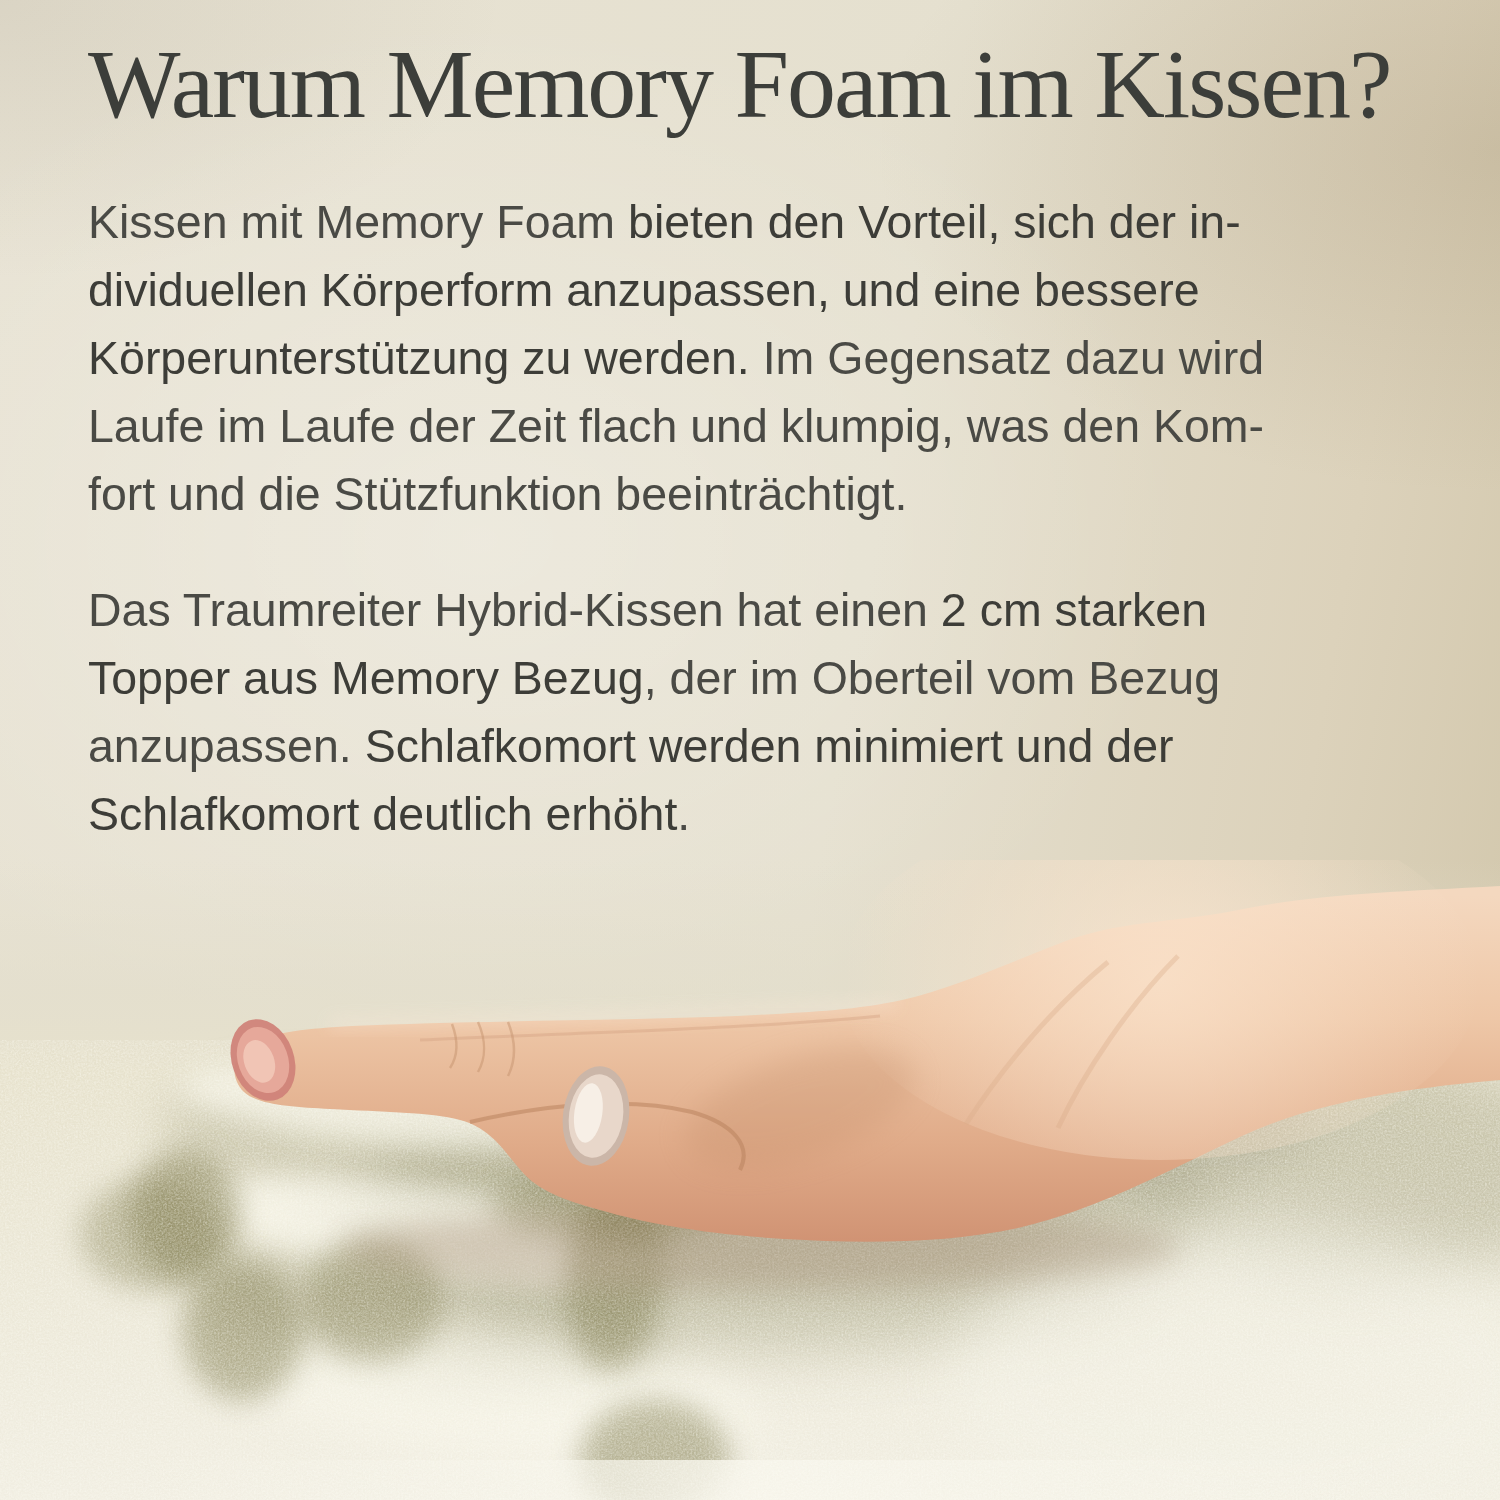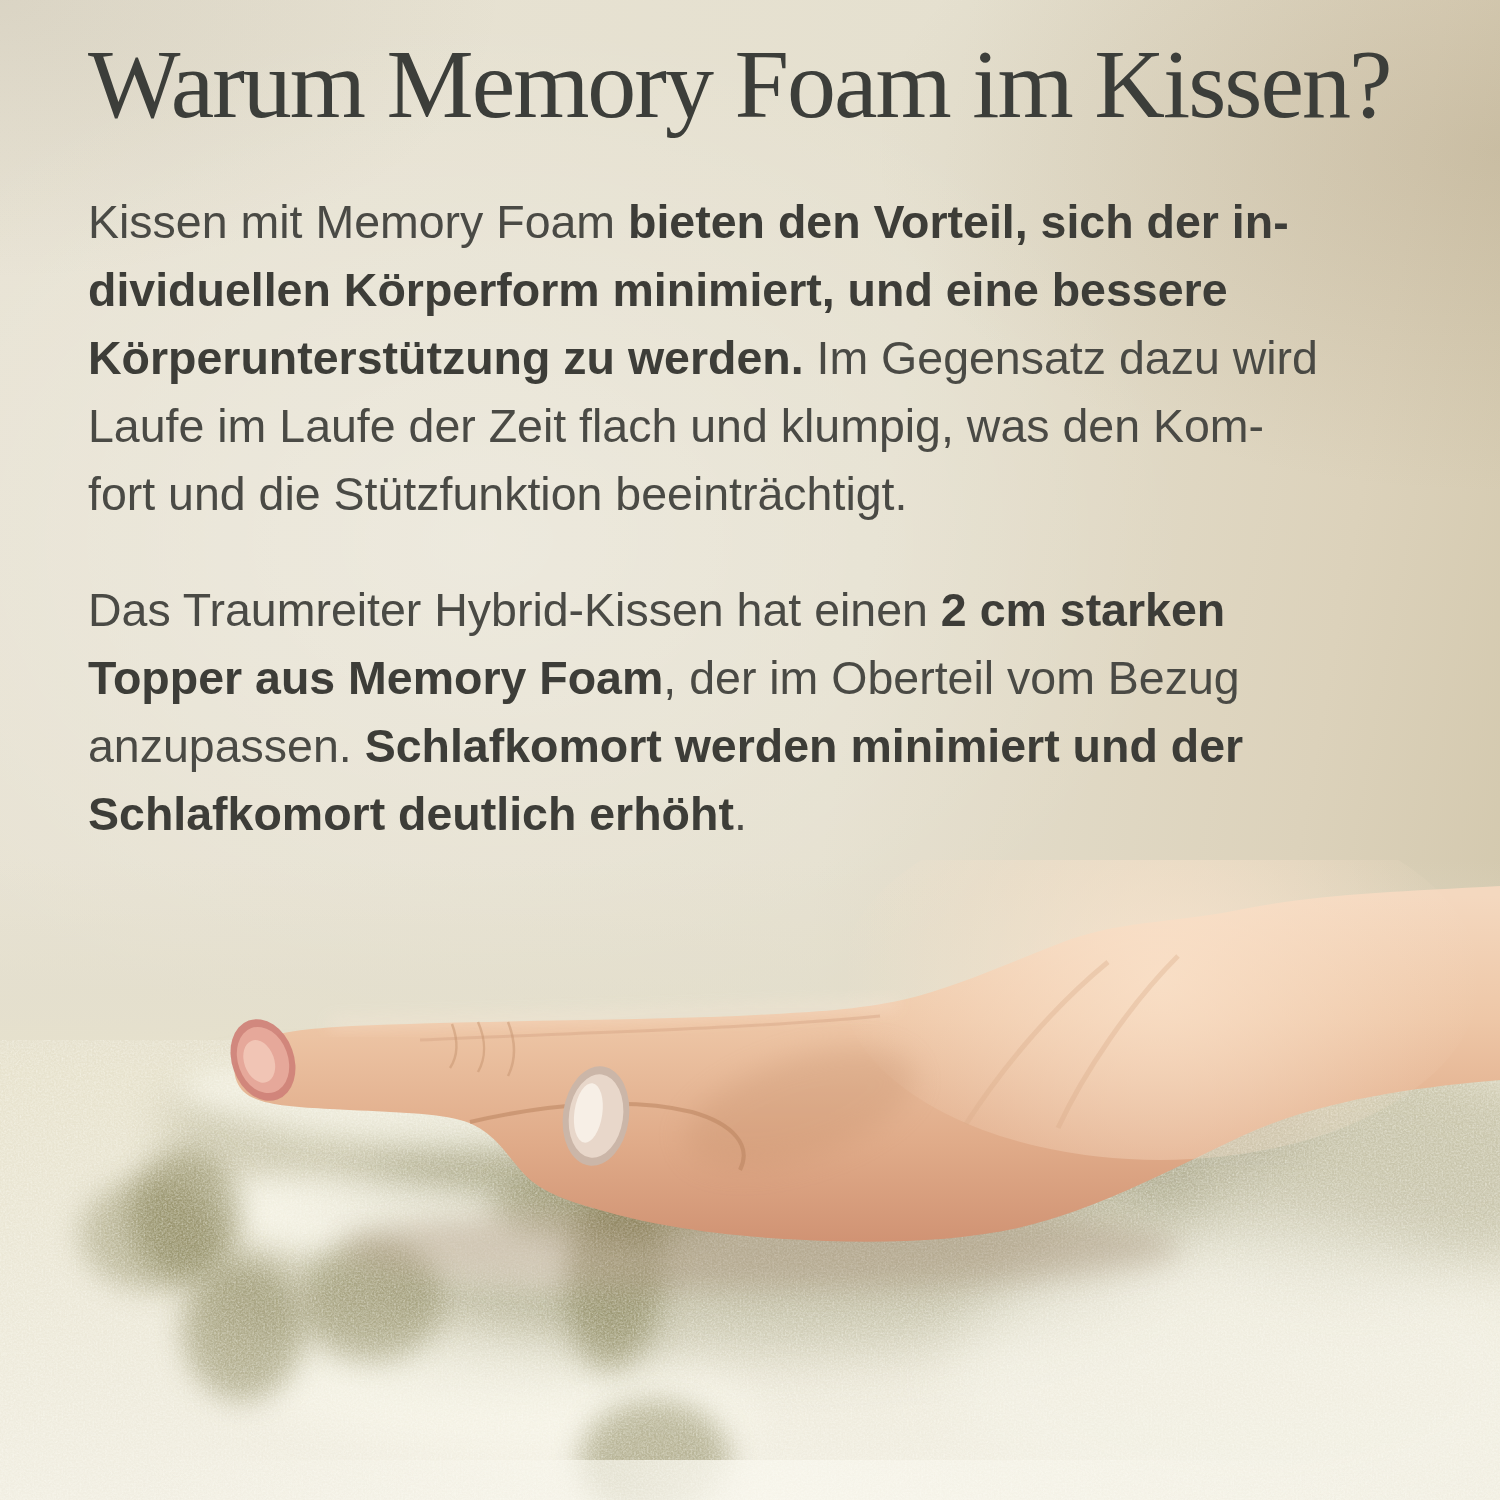--- a/index.html
+++ b/index.html
@@ -15,41 +15,41 @@
   .content{position:absolute;left:88px;top:32px;width:1360px;}
   .headline{
     font-family:"Liberation Serif",serif;font-weight:400;
     font-size:98px;line-height:1.08;letter-spacing:-2px;
     color:#3c3e3a;margin:0 0 50px 0;
   }
   .paragraph{font-size:46.5px;color:#4a4a45;}
   .paragraph + .paragraph{margin-top:48px;}
   .text-line{white-space:pre;line-height:68px;height:68px;}
   .seg{font-weight:400;}
-  .seg.bold{font-weight:700;color:#3d3d38;}
+  .seg.bold{font-weight:400;color:#3d3d38;}
   .photo{position:absolute;left:0;top:860px;width:1500px;height:640px;}
   .photo svg{display:block;}
 </style>
 </head>
 <body>
 
 <div class="canvas">
 
   <div class="content">
     <h1 class="headline">Warum Memory Foam im Kissen?</h1>
     <div class="paragraph">
         <div class="text-line"><span class="seg">Kissen mit Memory Foam </span><span class="seg bold">bieten den Vorteil, sich der in-</span></div>
-        <div class="text-line"><span class="seg bold">dividuellen Körperform minimiert, und eine bessere</span></div>
+        <div class="text-line"><span class="seg bold">dividuellen Körperform anzupassen, und eine bessere</span></div>
         <div class="text-line"><span class="seg bold">Körperunterstützung zu werden.</span><span class="seg"> Im Gegensatz dazu wird</span></div>
         <div class="text-line"><span class="seg">Laufe im Laufe der Zeit flach und klumpig, was den Kom-</span></div>
         <div class="text-line"><span class="seg">fort und die Stützfunktion beeinträchtigt.</span></div>
       </div>
     <div class="paragraph">
         <div class="text-line"><span class="seg">Das Traumreiter Hybrid-Kissen hat einen </span><span class="seg bold">2 cm starken</span></div>
-        <div class="text-line"><span class="seg bold">Topper aus Memory Foam</span><span class="seg">, der im Oberteil vom Bezug</span></div>
+        <div class="text-line"><span class="seg bold">Topper aus Memory Bezug</span><span class="seg">, der im Oberteil vom Bezug</span></div>
         <div class="text-line"><span class="seg">anzupassen. </span><span class="seg bold">Schlafkomort werden minimiert und der</span></div>
         <div class="text-line"><span class="seg bold">Schlafkomort deutlich erhöht</span><span class="seg">.</span></div>
       </div>
   </div>
 
   <div class="photo">
     <svg width="1500" height="640" viewBox="0 860 1500 640" xmlns="http://www.w3.org/2000/svg">
       <defs>
         <linearGradient id="foamFade" gradientUnits="userSpaceOnUse" x1="0" y1="860" x2="0" y2="1500">
           <stop offset="0" stop-color="#e2ddca" stop-opacity="0"></stop>

